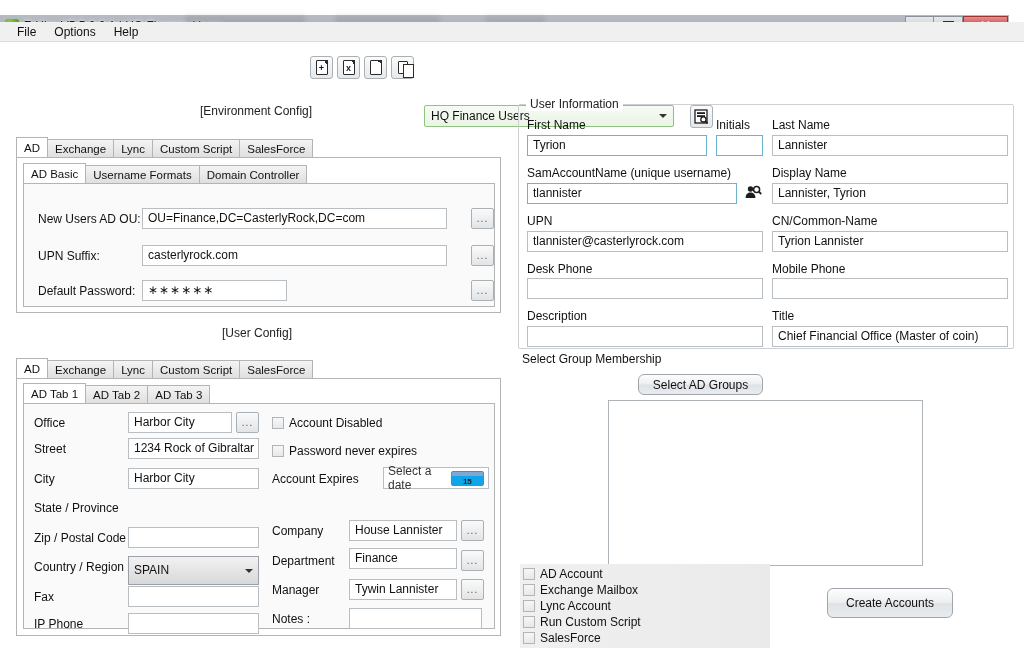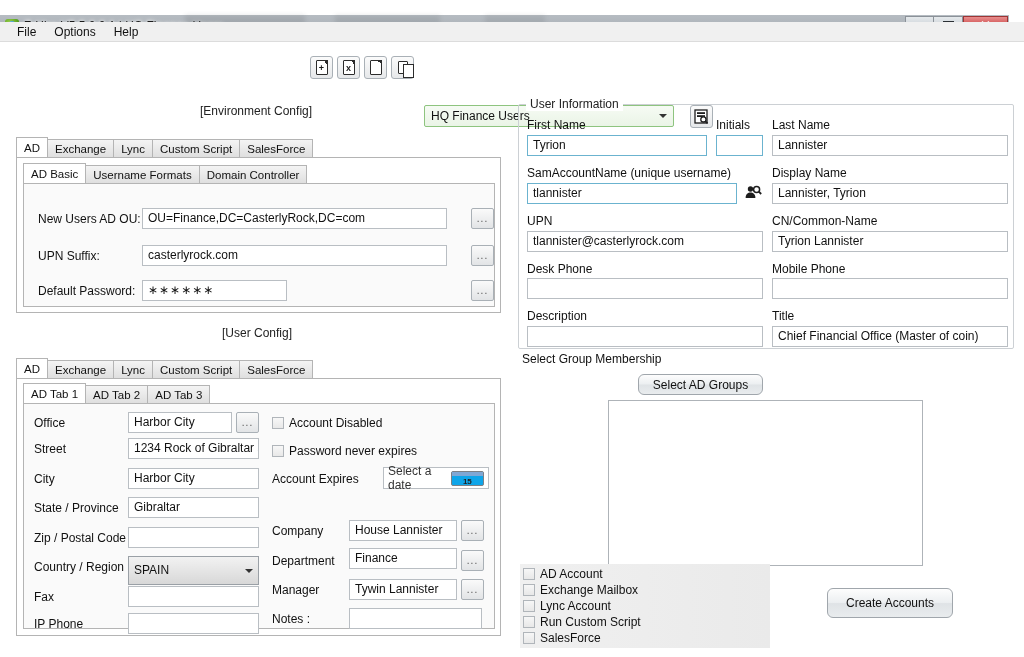--- a/index.html
+++ b/index.html
@@ -288,21 +288,20 @@
     <div class="tb" style="left:104px;top:8px;width:104px;">Harbor City</div>
     <div class="ellbtn" style="left:212px;top:8px;">...</div>
 
     <div class="lbl" style="left:10px;top:38px;">Street</div>
     <div class="tb" style="left:104px;top:34px;width:131px;">1234 Rock of Gibraltar st.</div>
 
     <div class="lbl" style="left:10px;top:68px;">City</div>
     <div class="tb" style="left:104px;top:64px;width:131px;">Harbor City</div>
 
     <div class="lbl" style="left:10px;top:97px;">State / Province</div>
-    <div class="tb" style="left:104px;top:93px;width:131px;">Gibraltar</div>
 
     <div class="lbl" style="left:10px;top:127px;">Zip / Postal Code</div>
     <div class="tb" style="left:104px;top:123px;width:131px;"></div>
 
     <div class="lbl" style="left:10px;top:156px;">Country / Region</div>
     <div class="ddl" style="left:104px;top:152px;width:131px;">
       <span>SPAIN</span>
       <span class="caret"></span>
     </div>
 

